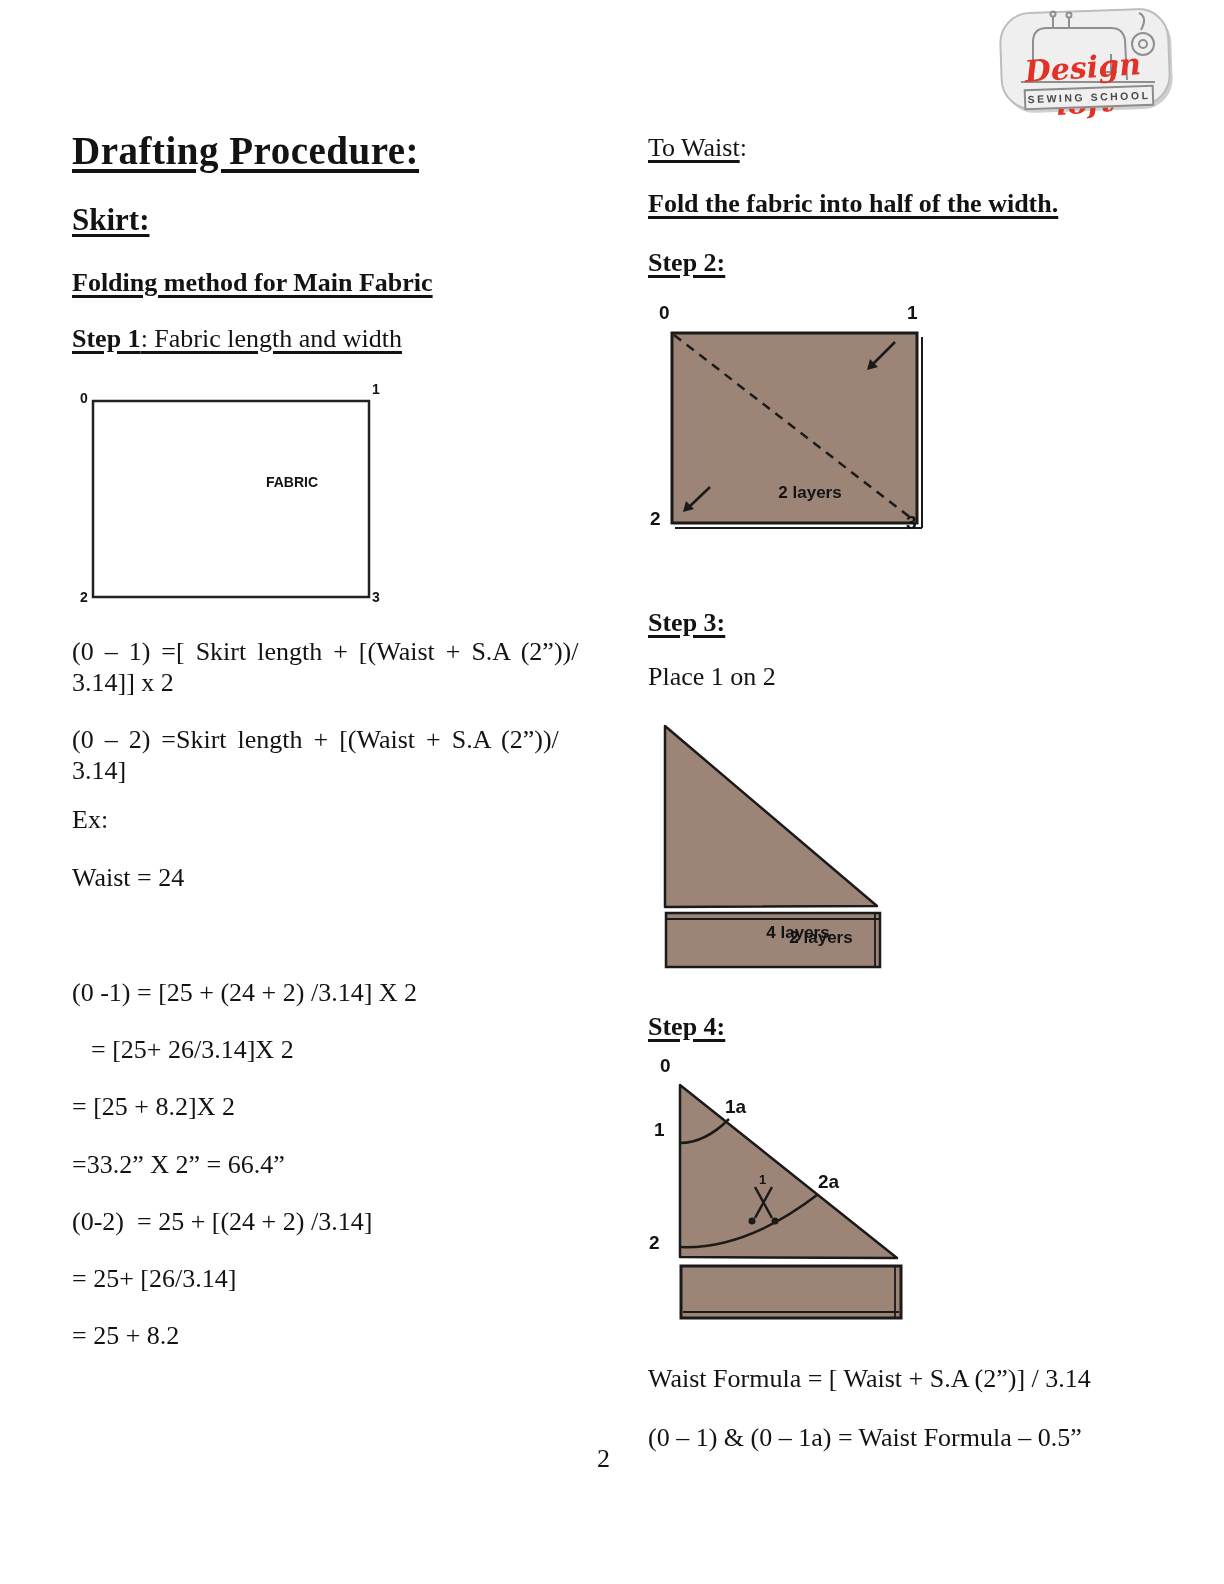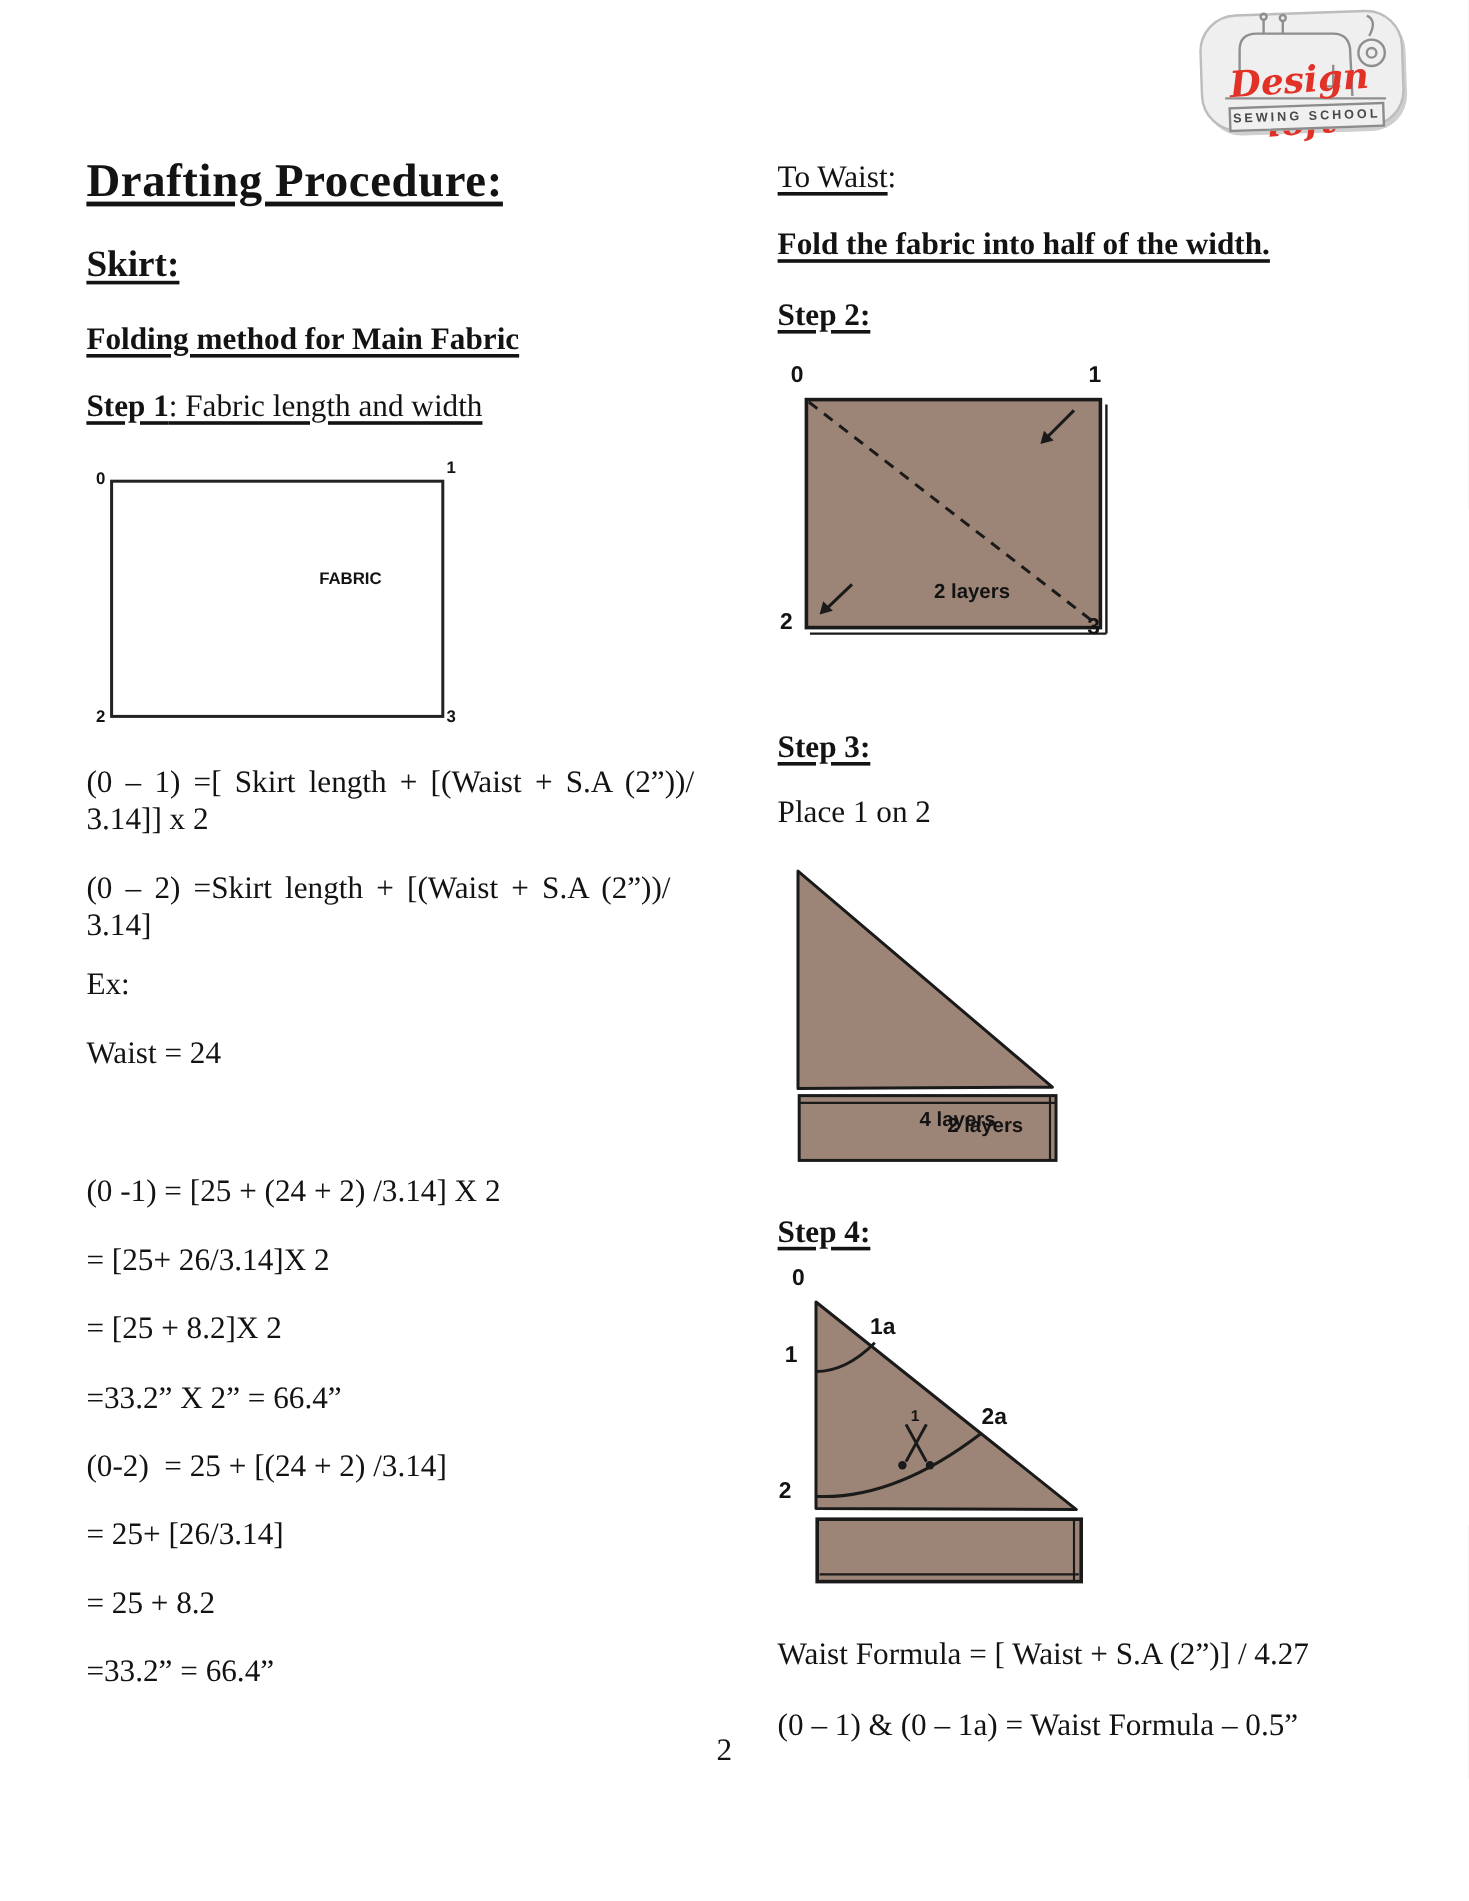--- a/index.html
+++ b/index.html
@@ -85,27 +85,26 @@
     <span class="dlabel sz14 ctr" style="left:188px;top:95px;width:64px;">FABRIC</span>
   </div>
 
   <div class="fline stretch" style="top:636px;">(0 – 1) =[ Skirt length + [(Waist + S.A (2”))/</div>
   <div class="fline" style="top:667px;">3.14]] x 2</div>
   <div class="fline stretch" style="top:724px;">(0 – 2) =Skirt length + [(Waist + S.A (2”))/</div>
   <div class="fline" style="top:755px;">3.14]</div>
   <div class="fline" style="top:804px;">Ex:</div>
   <div class="fline" style="top:862px;">Waist = 24</div>
   <div class="fline" style="top:977px;">(0 -1) = [25 + (24 + 2) /3.14] X 2</div>
-  <div class="fline" style="top:1034px;">= [25+ 26/3.14]X 2</div>
+  <div class="fline" style="top:1034px;margin-left:19px;">= [25+ 26/3.14]X 2</div>
   <div class="fline" style="top:1091px;">= [25 + 8.2]X 2</div>
   <div class="fline" style="top:1149px;">=33.2” X 2” = 66.4”</div>
   <div class="fline" style="top:1206px;">(0-2)  = 25 + [(24 + 2) /3.14]</div>
   <div class="fline" style="top:1263px;">= 25+ [26/3.14]</div>
   <div class="fline" style="top:1320px;">= 25 + 8.2</div>
-  <div class="fline" style="top:1377px;">=33.2” = 66.4”</div>
 
   <div class="abs body-t" style="left:648px;top:133px;">
     <span class="u">To Waist</span><span>:</span>
   </div>
   <div class="abs h3" style="left:648px;top:189px;">
     <span class="u">Fold the fabric into half of the width.</span>
   </div>
   <div class="abs h3" style="left:648px;top:248px;">
     <span class="u">Step 2:</span>
   </div>
@@ -168,21 +167,21 @@
     </svg>
     <span class="dlabel sz19" style="left:15px;top:1px;">0</span>
     <span class="dlabel sz19" style="left:9px;top:65px;">1</span>
     <span class="dlabel sz19" style="left:80px;top:42px;">1a</span>
     <span class="dlabel sz19" style="left:4px;top:178px;">2</span>
     <span class="dlabel sz19" style="left:173px;top:117px;">2a</span>
     <span class="dlabel sz13" style="left:114px;top:118px;">1</span>
   </div>
 
   <div class="abs body-t" style="left:648px;top:1364px;width:540px;">
-    <span>Waist Formula = [ Waist + S.A (2”)] / 4.27</span>
+    <span>Waist Formula = [ Waist + S.A (2”)] / 3.14</span>
   </div>
   <div class="abs body-t" style="left:648px;top:1423px;width:540px;">
     <span>(0 – 1) &amp; (0 – 1a) = Waist Formula – 0.5”</span>
   </div>
 
   <div class="abs body-t" style="left:597px;top:1444px;">
     <span>2</span>
   </div>
 
 </div>

